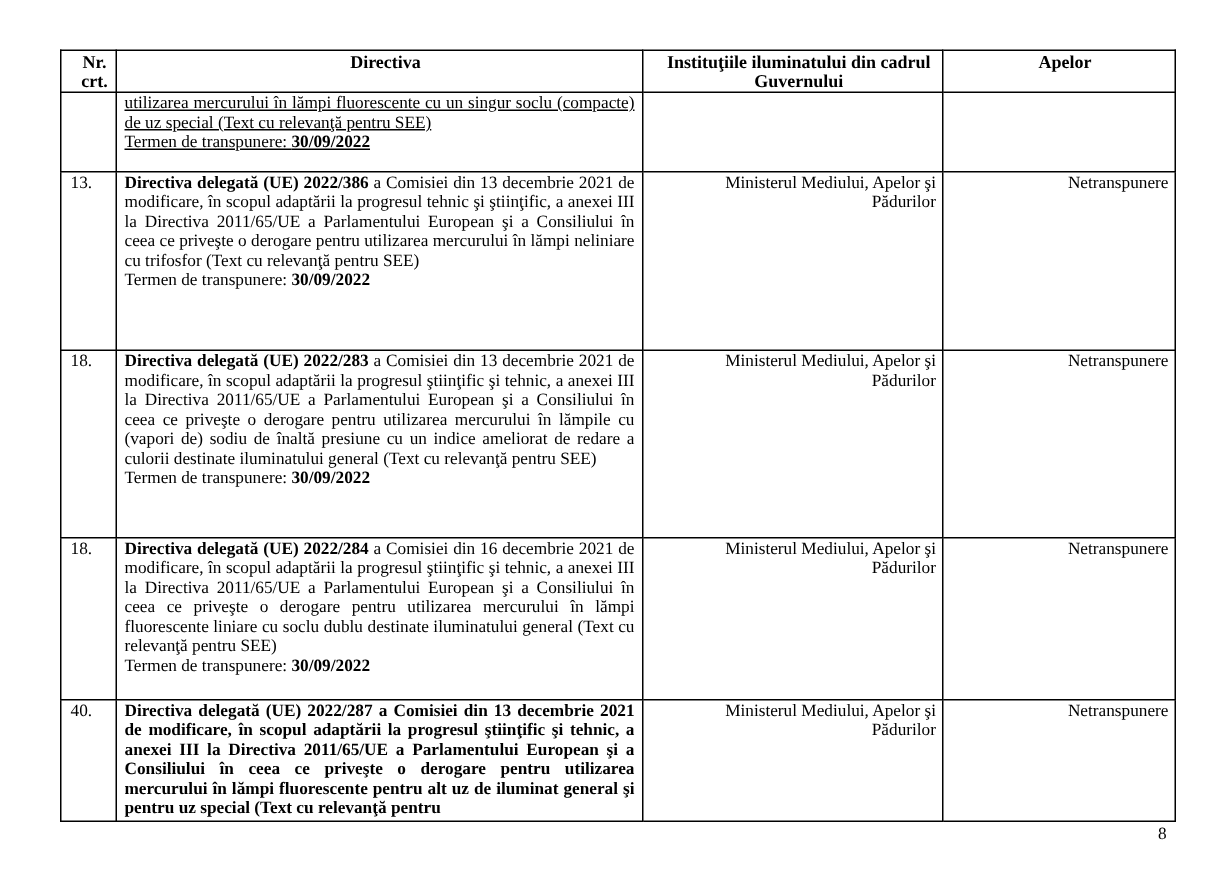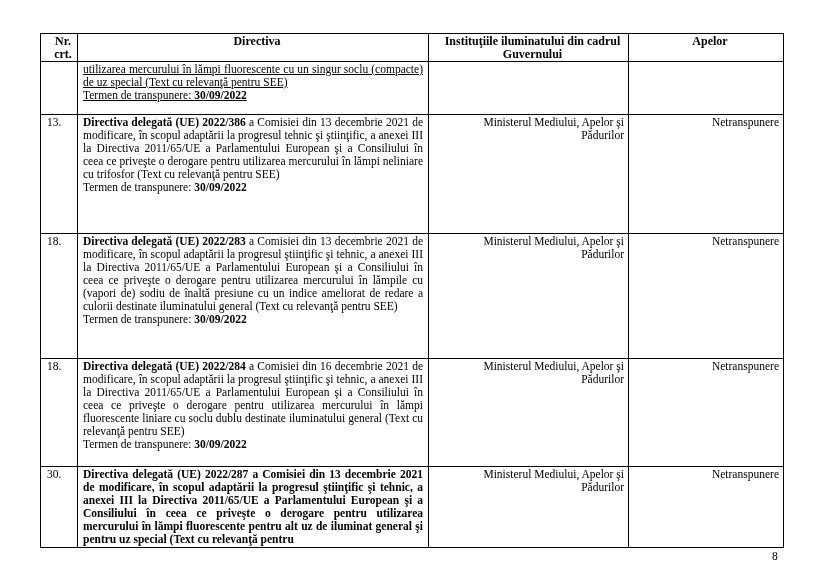--- a/index.html
+++ b/index.html
@@ -115,21 +115,21 @@
         <td class="dir">
           <div class="dwrap">
             <p class="body"><b>Directiva delegată (UE) 2022/284</b><span> a Comisiei din 16 decembrie 2021 de modificare, în scopul adaptării la progresul ştiinţific şi tehnic, a anexei III la Directiva 2011/65/UE a Parlamentului European şi a Consiliului în ceea ce priveşte o derogare pentru utilizarea mercurului în lămpi fluorescente liniare cu soclu dublu destinate iluminatului general (Text cu relevanţă pentru SEE)</span></p>
             <p class="termen"><span>Termen de transpunere: </span><b>30/09/2022</b></p>
           </div>
         </td>
         <td class="inst">Ministerul Mediului, Apelor şi Pădurilor</td>
         <td class="stat">Netranspunere</td>
       </tr>
       <tr class="r4">
-        <td class="nr">30.</td>
+        <td class="nr">40.</td>
         <td class="dir">
           <div class="dwrap">
             <p class="body"><b>Directiva delegată (UE) 2022/287</b><span> a Comisiei din 13 decembrie 2021 de modificare, în scopul adaptării la progresul ştiinţific şi tehnic, a anexei III la Directiva 2011/65/UE a Parlamentului European şi a Consiliului în ceea ce priveşte o derogare pentru utilizarea mercurului în lămpi fluorescente pentru alt uz de iluminat general şi pentru uz special (Text cu relevanţă pentru</span></p>
 
           </div>
         </td>
         <td class="inst">Ministerul Mediului, Apelor şi Pădurilor</td>
         <td class="stat">Netranspunere</td>
       </tr>
     </tbody>

